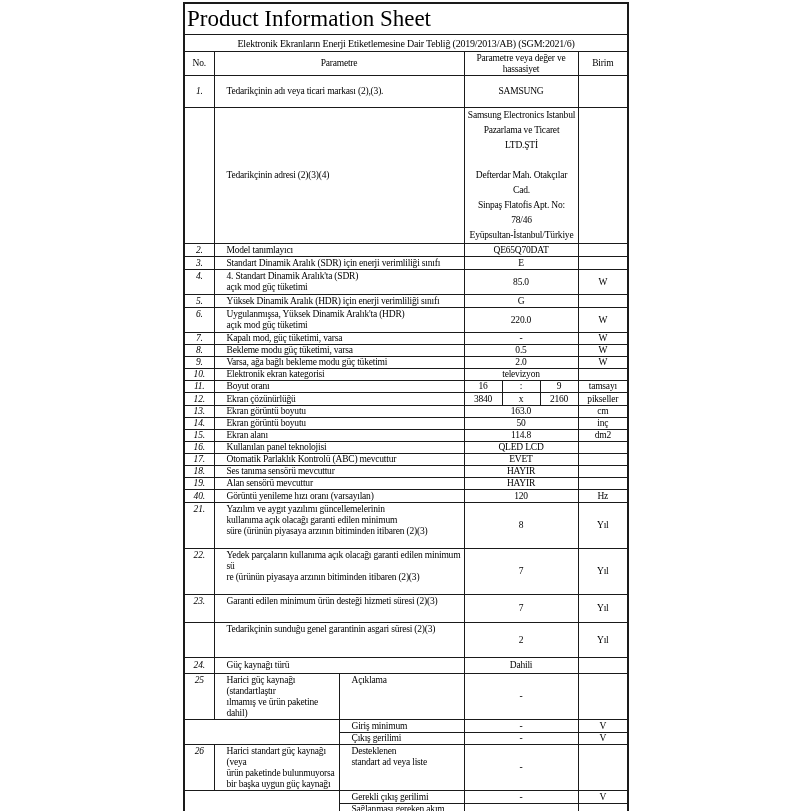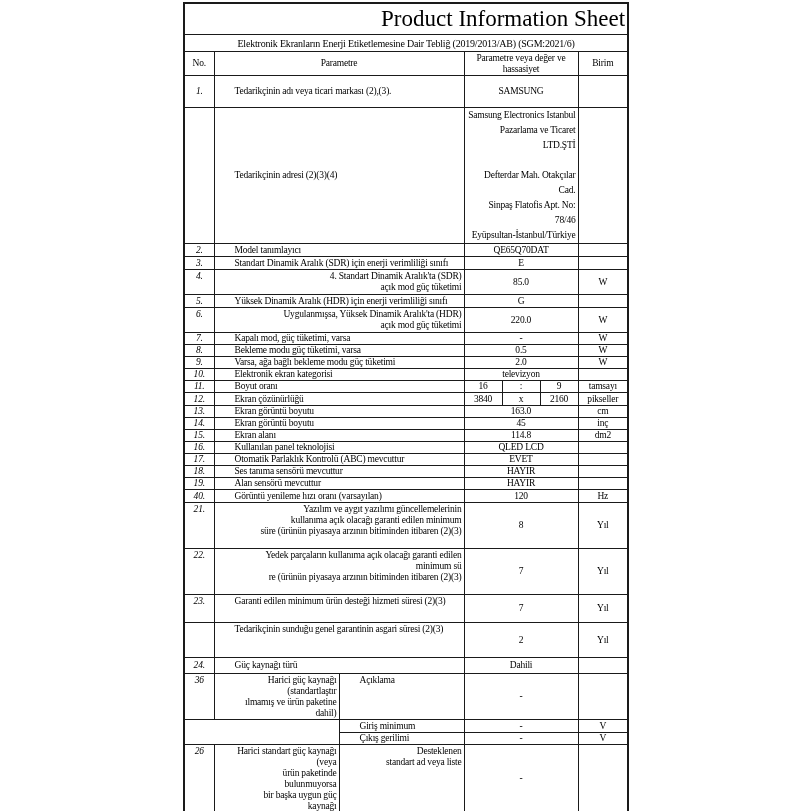--- a/index.html
+++ b/index.html
@@ -12,30 +12,30 @@
     border-collapse: collapse; table-layout: fixed;
     width: 444px; border: 2px solid #1a1a1a;
   }
   td {
     border: 1px solid #1a1a1a;
     font-size: 9.5px; line-height: 11px; letter-spacing: -0.2px;
     padding: 0 2px; overflow: hidden; vertical-align: middle;
   }
   .title-cell {
     font-size: 23px; line-height: 26px; letter-spacing: 0;
-    text-align: right; height: 30px;
+    text-align: left; height: 30px;
   }
   .subtitle-cell { font-size: 10px; text-align: center; height: 16px; }
   .head td { text-align: center; font-size: 9.5px; }
   .no { text-align: center; font-style: italic; }
-  .param { text-align: left; padding-left: 20px; }
+  .param { text-align: left; padding-left: 12px; }
   .val, .unit { text-align: center; }
-  .pre { white-space: pre-line; text-align: right; }
+  .pre { white-space: pre-line; }
   .top { vertical-align: top; padding-top: 1px; }
-  .addr { text-align: right; padding-left: 3px; line-height: 15px; }
+  .addr { text-align: center; padding-left: 3px; line-height: 15px; }
 </style>
 </head>
 <body>
 
 <div class="sheet">
 <table class="pis">
   <colgroup>
     <col style="width:30px">
         <col style="width:125px">
         <col style="width:125px">
@@ -165,21 +165,21 @@
   <tr style="height:12px">
     <td class="no">13.</td>
     <td colspan="2" class="param">Ekran görüntü boyutu</td>
     <td colspan="3" class="val">163.0</td>
     <td class="unit">cm</td>
   </tr>
 
   <tr style="height:12px">
     <td class="no">14.</td>
     <td colspan="2" class="param">Ekran görüntü boyutu</td>
-    <td colspan="3" class="val">45</td>
+    <td colspan="3" class="val">50</td>
     <td class="unit">inç</td>
   </tr>
 
   <tr style="height:12px">
     <td class="no">15.</td>
     <td colspan="2" class="param">Ekran alanı</td>
     <td colspan="3" class="val">114.8</td>
     <td class="unit">dm2</td>
   </tr>
 
@@ -250,21 +250,21 @@
   </tr>
 
   <tr style="height:16px">
     <td class="no">24.</td>
     <td colspan="2" class="param">Güç kaynağı türü</td>
     <td colspan="3" class="val">Dahili</td>
     <td class="unit"></td>
   </tr>
 
   <tr style="height:33px">
-    <td class="no top">36</td>
+    <td class="no top">25</td>
     <td class="param pre top">Harici güç kaynağı (standartlaştır
 ılmamış ve ürün paketine dahil)</td>
     <td class="param top">Açıklama</td>
     <td colspan="3" class="val">-</td>
     <td class="unit"></td>
   </tr>
 
   <tr style="height:13px">
     <td colspan="2" rowspan="2"></td>
     <td class="param">Giriş minimum</td>

